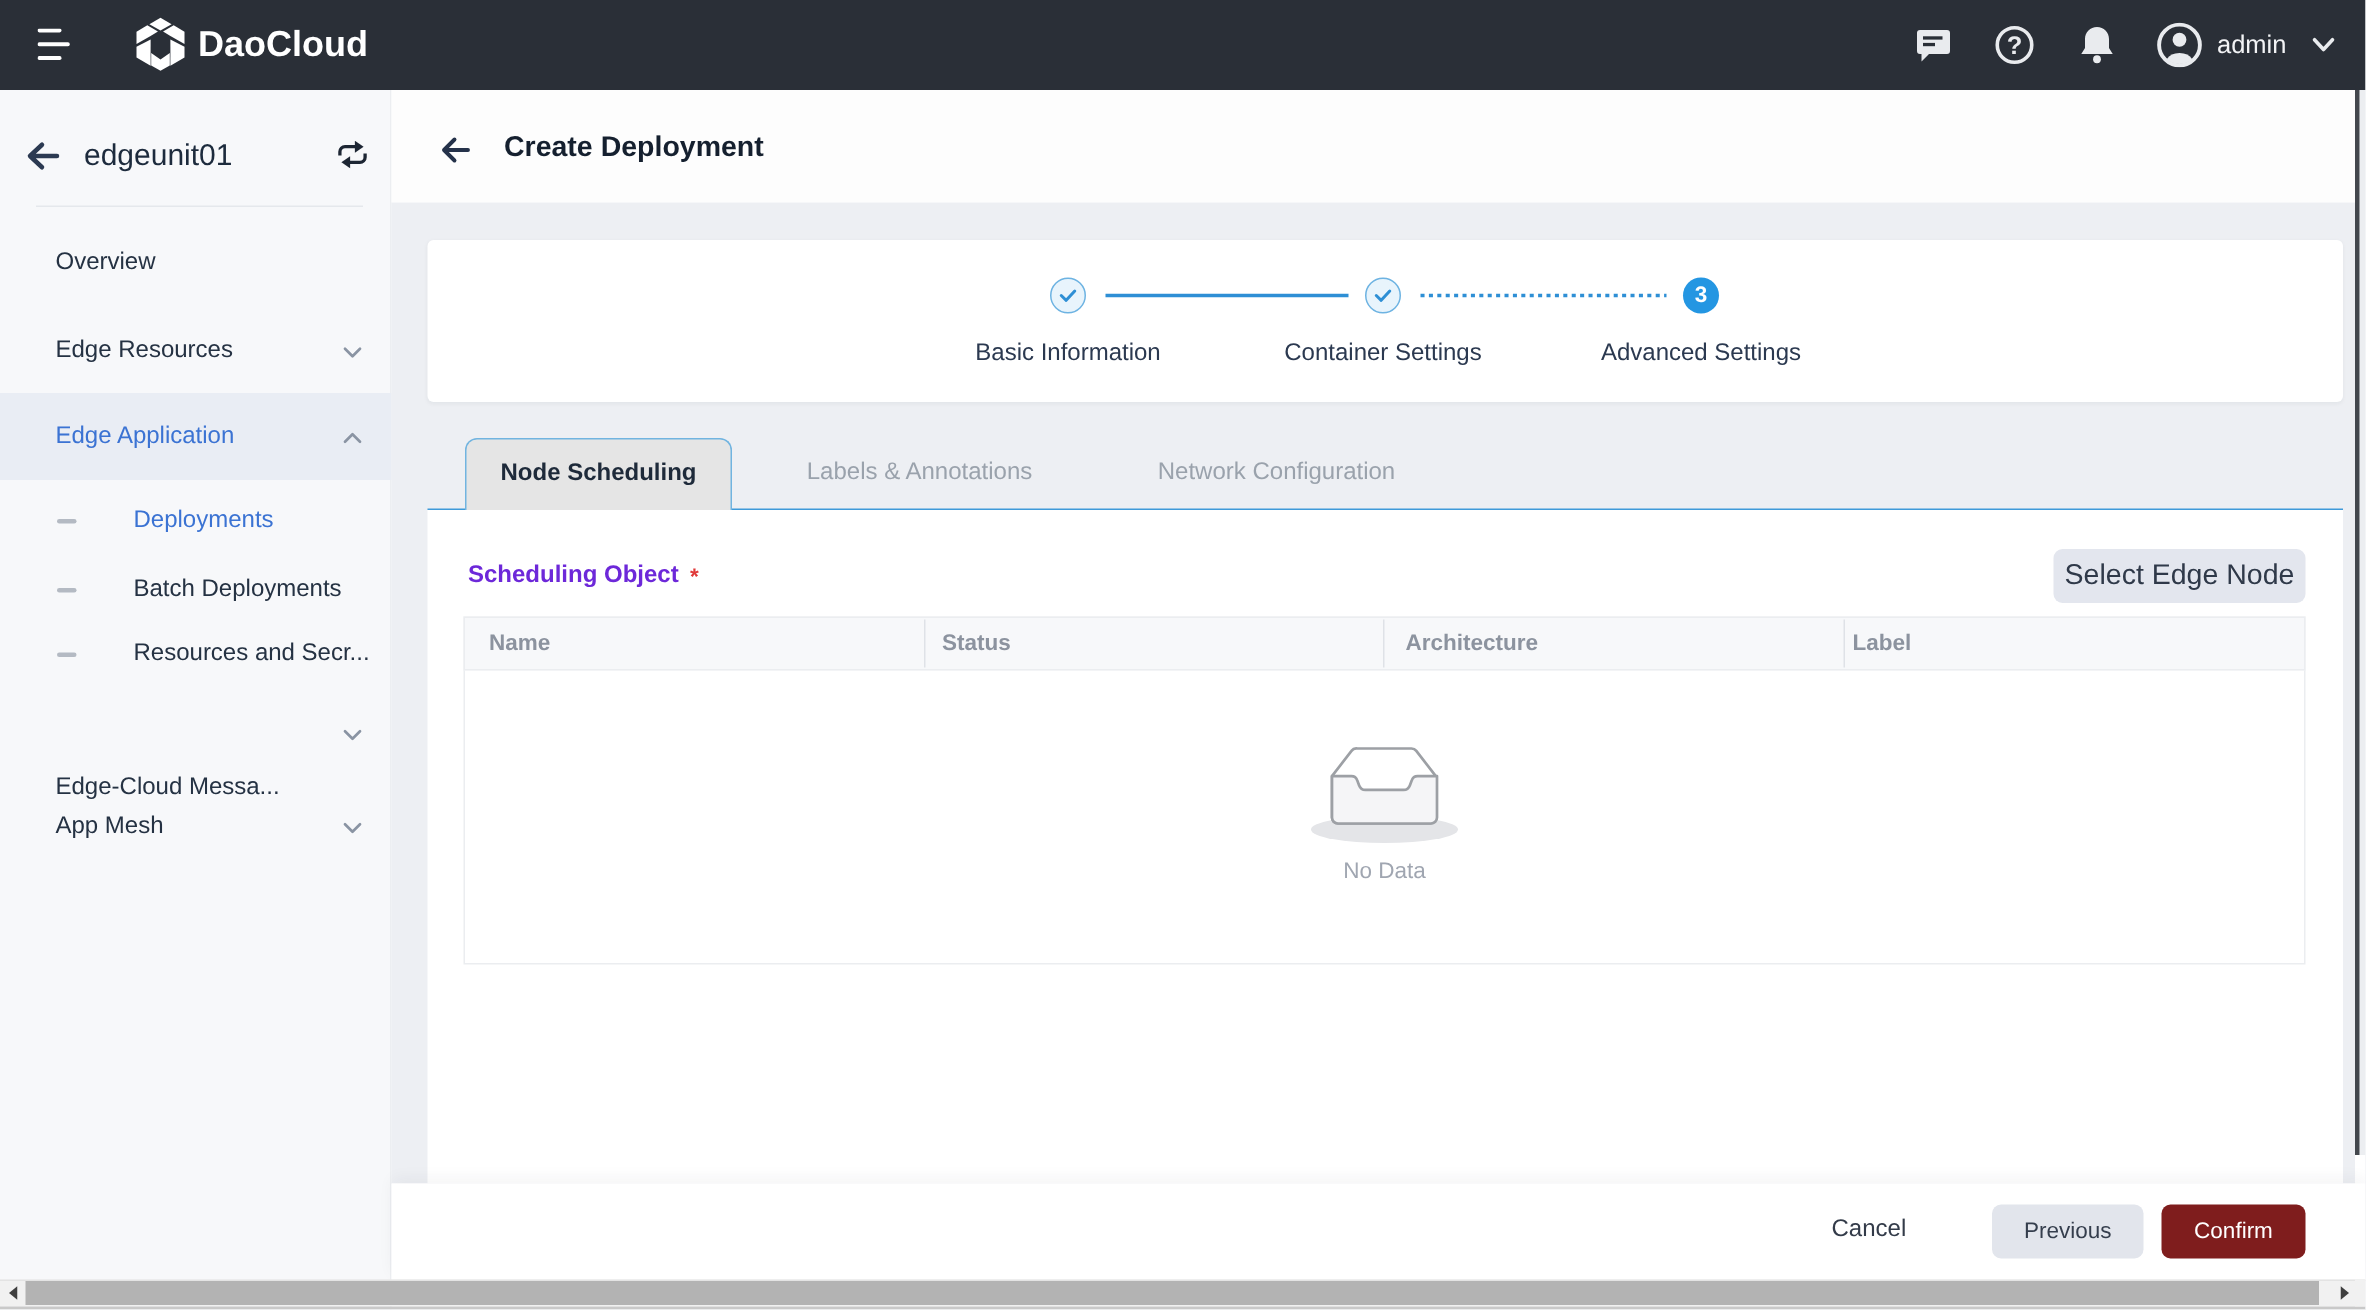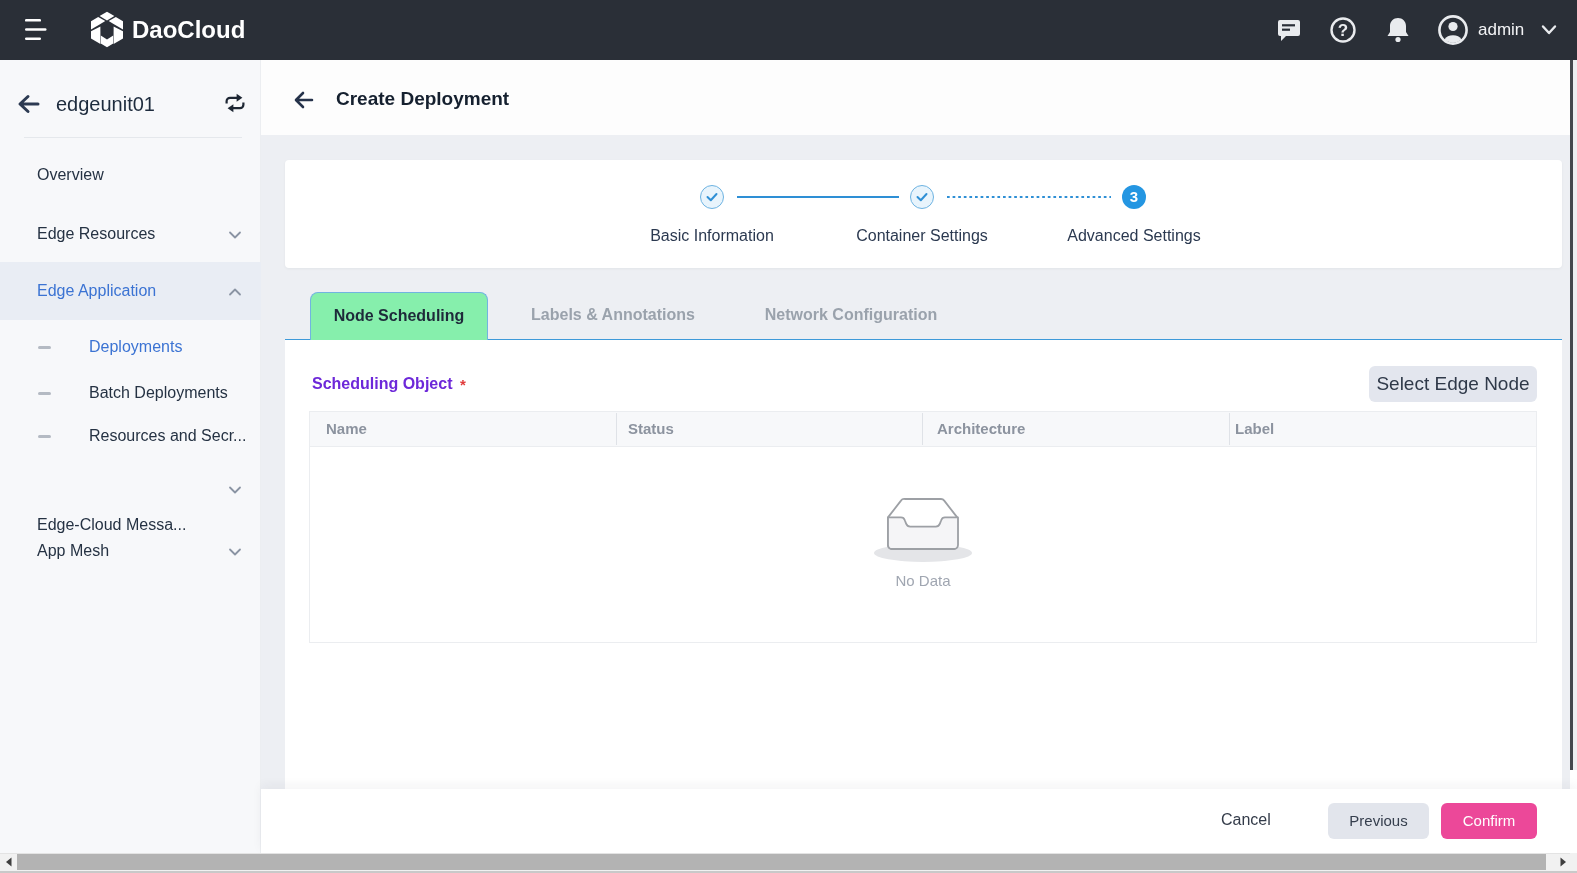--- a/index.html
+++ b/index.html
@@ -30,43 +30,43 @@
 
   
   #card { left:285px; top:160px; width:1277px; height:108px; background:#fff; border-radius:4px; box-shadow:0 1px 3px rgba(20,30,40,0.05); }
   .stepcirc { top:185px; width:24px; height:24px; border-radius:50%; }
   .stepdone { background:#e8f4fc; border:1px solid #6db3e2; }
   #step3 { left:1122px; background:#2496e2; color:#fff; font-size:15px; font-weight:bold; text-align:center; line-height:24px; }
   .steplab { top:227px; font-size:16px; color:#2b3950; text-align:center; width:200px; }
 
   
   #tabline { left:285px; top:339px; width:1277px; height:1px; background:#3e9ad9; }
-  #activetab { left:310px; top:292px; width:178px; height:48px; background:#86efac; border:1px solid #71b4e0; border-bottom:none; border-radius:8px 8px 0 0; z-index:3; text-align:center; line-height:46px; font-size:16px; font-weight:bold; color:#1e2a3a; }
-  .tabinactive { top:306px; font-size:16px; font-weight:700; color:#9aa2ac; text-align:center; width:240px; }
+  #activetab { left:310px; top:292px; width:178px; height:48px; background:#e5e5e5; border:1px solid #71b4e0; border-bottom:none; border-radius:8px 8px 0 0; z-index:3; text-align:center; line-height:46px; font-size:16px; font-weight:bold; color:#1e2a3a; }
+  .tabinactive { top:306px; font-size:16px; font-weight:400; color:#9aa2ac; text-align:center; width:240px; }
 
   
   #panel { left:285px; top:340px; width:1277px; height:449px; background:#fff; }
 
   #schedlab { left:312px; top:375px; font-size:16px; font-weight:bold; color:#6d28d9; }
   #schedstar { left:460px; top:376px; font-size:15px; color:#e03a3a; font-weight:bold; }
   #selbtn { left:1369px; top:366px; width:168px; height:36px; background:#e3e6ee; border-radius:6px; text-align:center; line-height:36px; font-size:19px; color:#2f3949; }
 
   
   #tbl { left:309px; top:411px; width:1228px; height:232px; border:1px solid #ebedf0; background:#fff; }
   #thead { left:309px; top:411px; width:1228px; height:36px; background:#f7f8fa; border:1px solid #ebedf0; }
   .th { top:420px; font-size:15px; font-weight:bold; color:#8c939f; }
   .thdiv { top:413px; width:1px; height:32px; background:#dfe2e7; }
 
   #nodata { left:823px; top:572px; width:200px; text-align:center; font-size:15px; color:#a0a6b1; }
 
   
   #footer { left:261px; top:789px; width:1316px; height:64px; background:#fff; box-shadow:0 -4px 10px rgba(30,40,50,0.05); }
   #cancel { left:1221px; top:811px; width:100px; text-align:left; font-size:16px; color:#333b49; }
   #prev { left:1328px; top:803px; width:101px; height:36px; background:#e2e5ec; border-radius:6px; text-align:center; line-height:36px; font-size:15px; color:#353e4d; }
-  #confirm { left:1441px; top:803px; width:96px; height:36px; background:#ec4899; border-radius:6px; text-align:center; line-height:36px; font-size:15px; color:#fff; }
+  #confirm { left:1441px; top:803px; width:96px; height:36px; background:#7f1d1d; border-radius:6px; text-align:center; line-height:36px; font-size:15px; color:#fff; }
 
   
   #hsb { left:0; top:853px; width:1577px; height:18px; background:#f1f1f1; border-top:1px solid #e3e3e3; }
   #hthumb { left:17px; top:854px; width:1529px; height:16px; background:#b3b3b3; }
   #bline { left:0; top:871px; width:1577px; height:2px; background:#c9c9c9; }
   #vtrack { left:1573px; top:60px; width:4px; height:710px; background:#eceef1; }
   #vthumb { left:1570px; top:60px; width:3px; height:710px; background:#43474d; }
   #corner { left:1570px; top:853px; width:7px; height:18px; background:#f1f1f1; }
 </style>
 </head>

